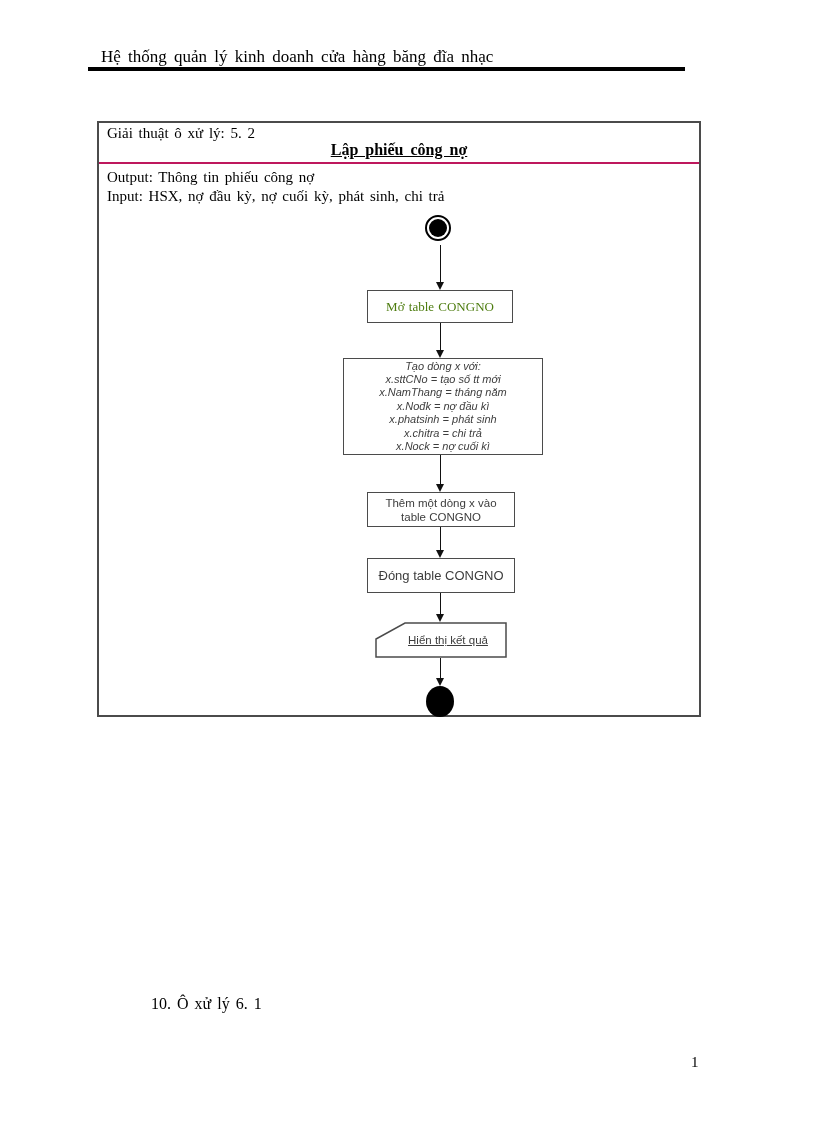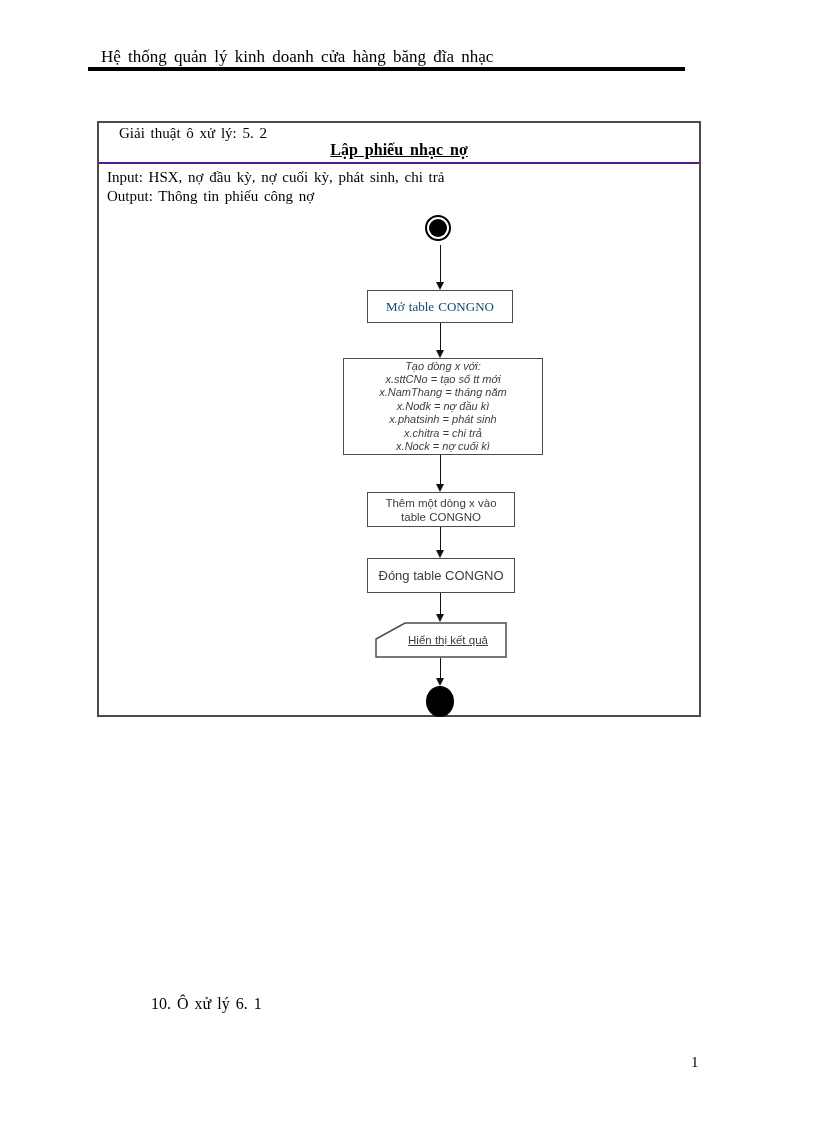--- a/index.html
+++ b/index.html
@@ -17,42 +17,42 @@
   .header-rule {
     position:absolute; left:88px; top:67px; width:597px; height:1px;
     border-top:2px solid #000; border-bottom:2px solid #000;
   }
 
   
   .algo-box {
     position:absolute; left:97px; top:121px; width:604px; height:596px;
     border:2px solid #4b4b4b; background:#fff;
   }
-  .algo-header { border-bottom:2px solid #4c1d95; padding:2px 20px 1px; height:41px; }
+  .algo-header { border-bottom:2px solid #be185d; padding:2px 8px 1px; height:41px; }
   .algo-heading-label { font-size:15px; word-spacing:2px; }
   .algo-title {
     text-align:center; font-weight:bold; font-size:16px;
     text-decoration:underline; word-spacing:3px; margin-top:-1px;
   }
   .algo-io { padding:4px 8px 0; font-size:15px; line-height:19px; word-spacing:2px; }
 
   
   .start-ring {
     position:absolute; left:326px; top:92px; width:26px; height:26px;
     border:2px solid #000; border-radius:50%;
     display:flex; align-items:center; justify-content:center; background:#fff;
   }
   .start-dot { width:18px; height:18px; background:#000; border-radius:50%; }
 
   .flow-box {
     position:absolute; border:1.5px solid #4b4b4b; background:#fff;
     display:flex; align-items:center; justify-content:center; text-align:center;
   }
   .box-open   { left:268px; top:167px; width:146px; height:33px;
-                font-size:13px; color:#0c4a6e; word-spacing:1px; }
+                font-size:13px; color:#4d7c0f; word-spacing:1px; }
   .box-create { left:244px; top:235px; width:200px; height:97px;
                 font-family:"Liberation Sans", sans-serif; font-size:11px;
                 line-height:13.4px; color:#3d3d3d; white-space:pre-line;font-style:italic; }
   .box-insert { left:268px; top:369px; width:148px; height:35px;
                 font-family:"Liberation Sans", sans-serif; font-size:11.5px;
                 line-height:14px; color:#3d3d3d; padding:0 10px;text-align:center; }
   .box-close  { left:268px; top:435px; width:148px; height:35px;
                 font-family:Liberation Sans, sans-serif; font-size:13px;
                 color:#3d3d3d;text-align:center; }
 
@@ -94,26 +94,26 @@
 
 <div class="page">
 
   <div class="header-title">Hệ thống quản lý kinh doanh cửa hàng băng đĩa nhạc</div>
   <div class="header-rule"></div>
 
   <div class="algo-box">
 
     <div class="algo-header">
       <div class="algo-heading-label">Giải thuật ô xử lý:  5. 2</div>
-      <div class="algo-title">Lập phiếu nhạc nợ</div>
+      <div class="algo-title">Lập phiếu công nợ</div>
     </div>
 
     <div class="algo-io">
+      <div>Output:  Thông tin phiếu  công nợ</div>
       <div>Input:  HSX, nợ đầu kỳ, nợ cuối kỳ, phát sinh,  chi trả</div>
-      <div>Output:  Thông tin phiếu  công nợ</div>
     </div>
 
     <div class="start-ring">
       <div class="start-dot"></div>
     </div>
 
     <div class="arrow a1"></div>
 
     <div class="flow-box box-open">Mở table CONGNO</div>
 

